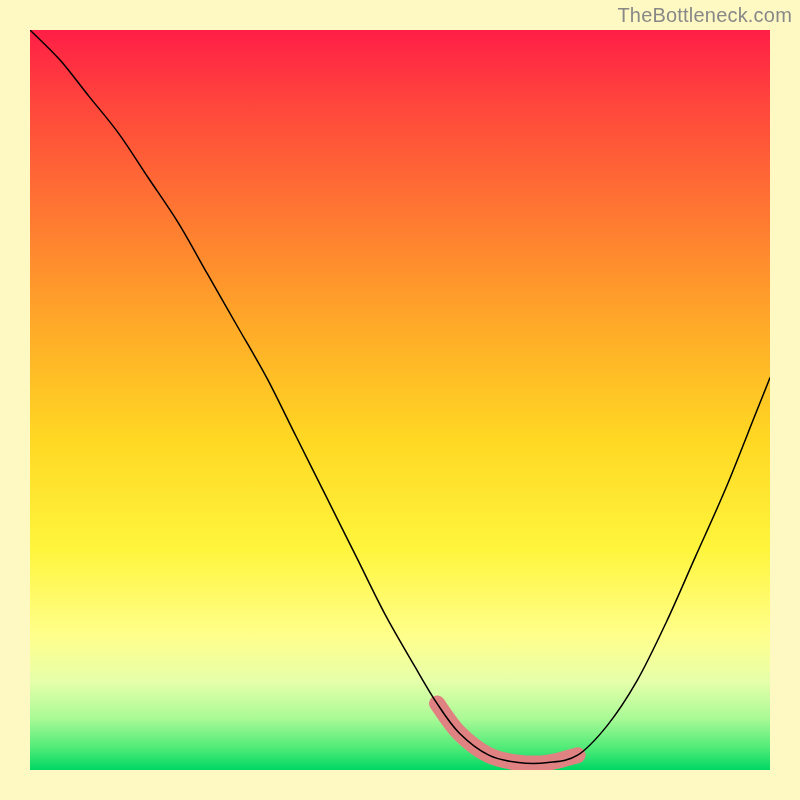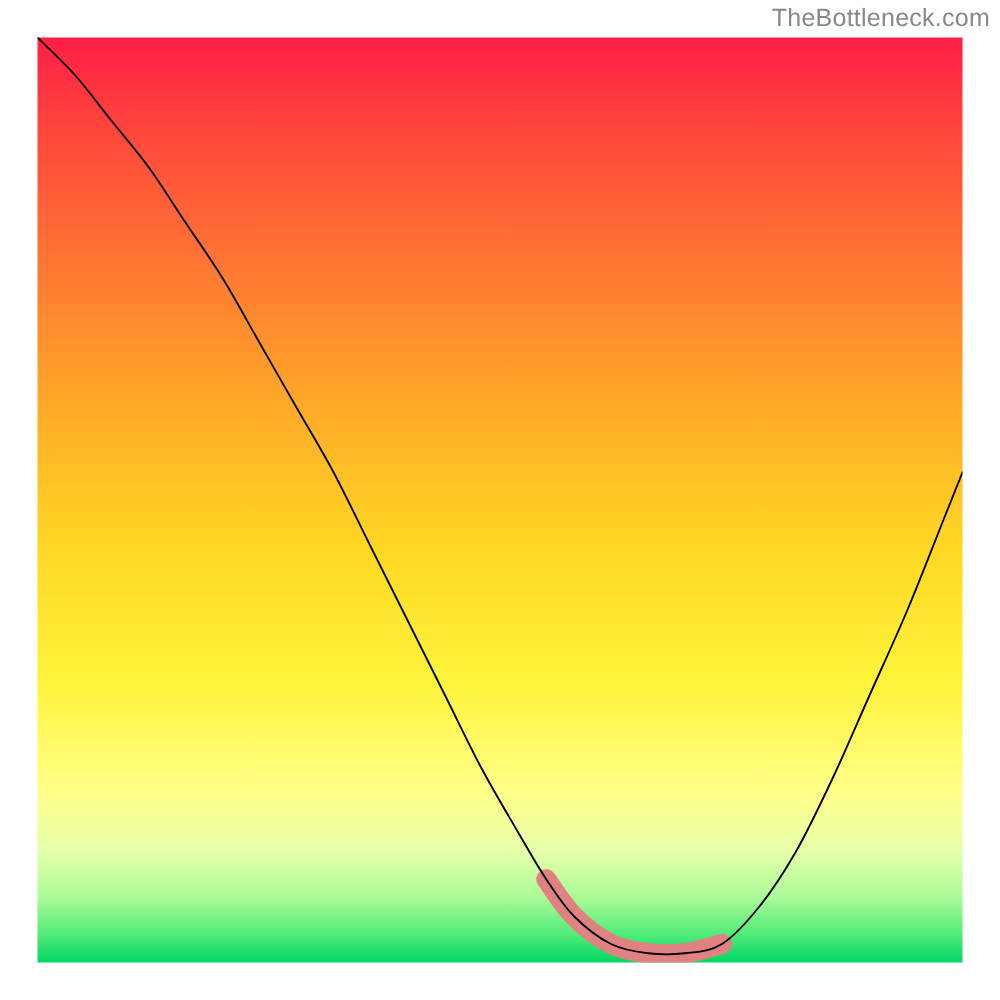--- a/index.html
+++ b/index.html
@@ -8,21 +8,21 @@
     width: 800px;
     height: 800px;
     background: #000;
     overflow: hidden;
     font-family: Arial, Helvetica, sans-serif;
   }
   .frame {
     position: relative;
     width: 800px;
     height: 800px;
-    background: #ffffff;
+    background: #fef9c3;
   }
   .plot-area {
     position: absolute;
     left: 30px;
     top: 30px;
     width: 740px;
     height: 740px;
     
     background: linear-gradient(
       to bottom,

